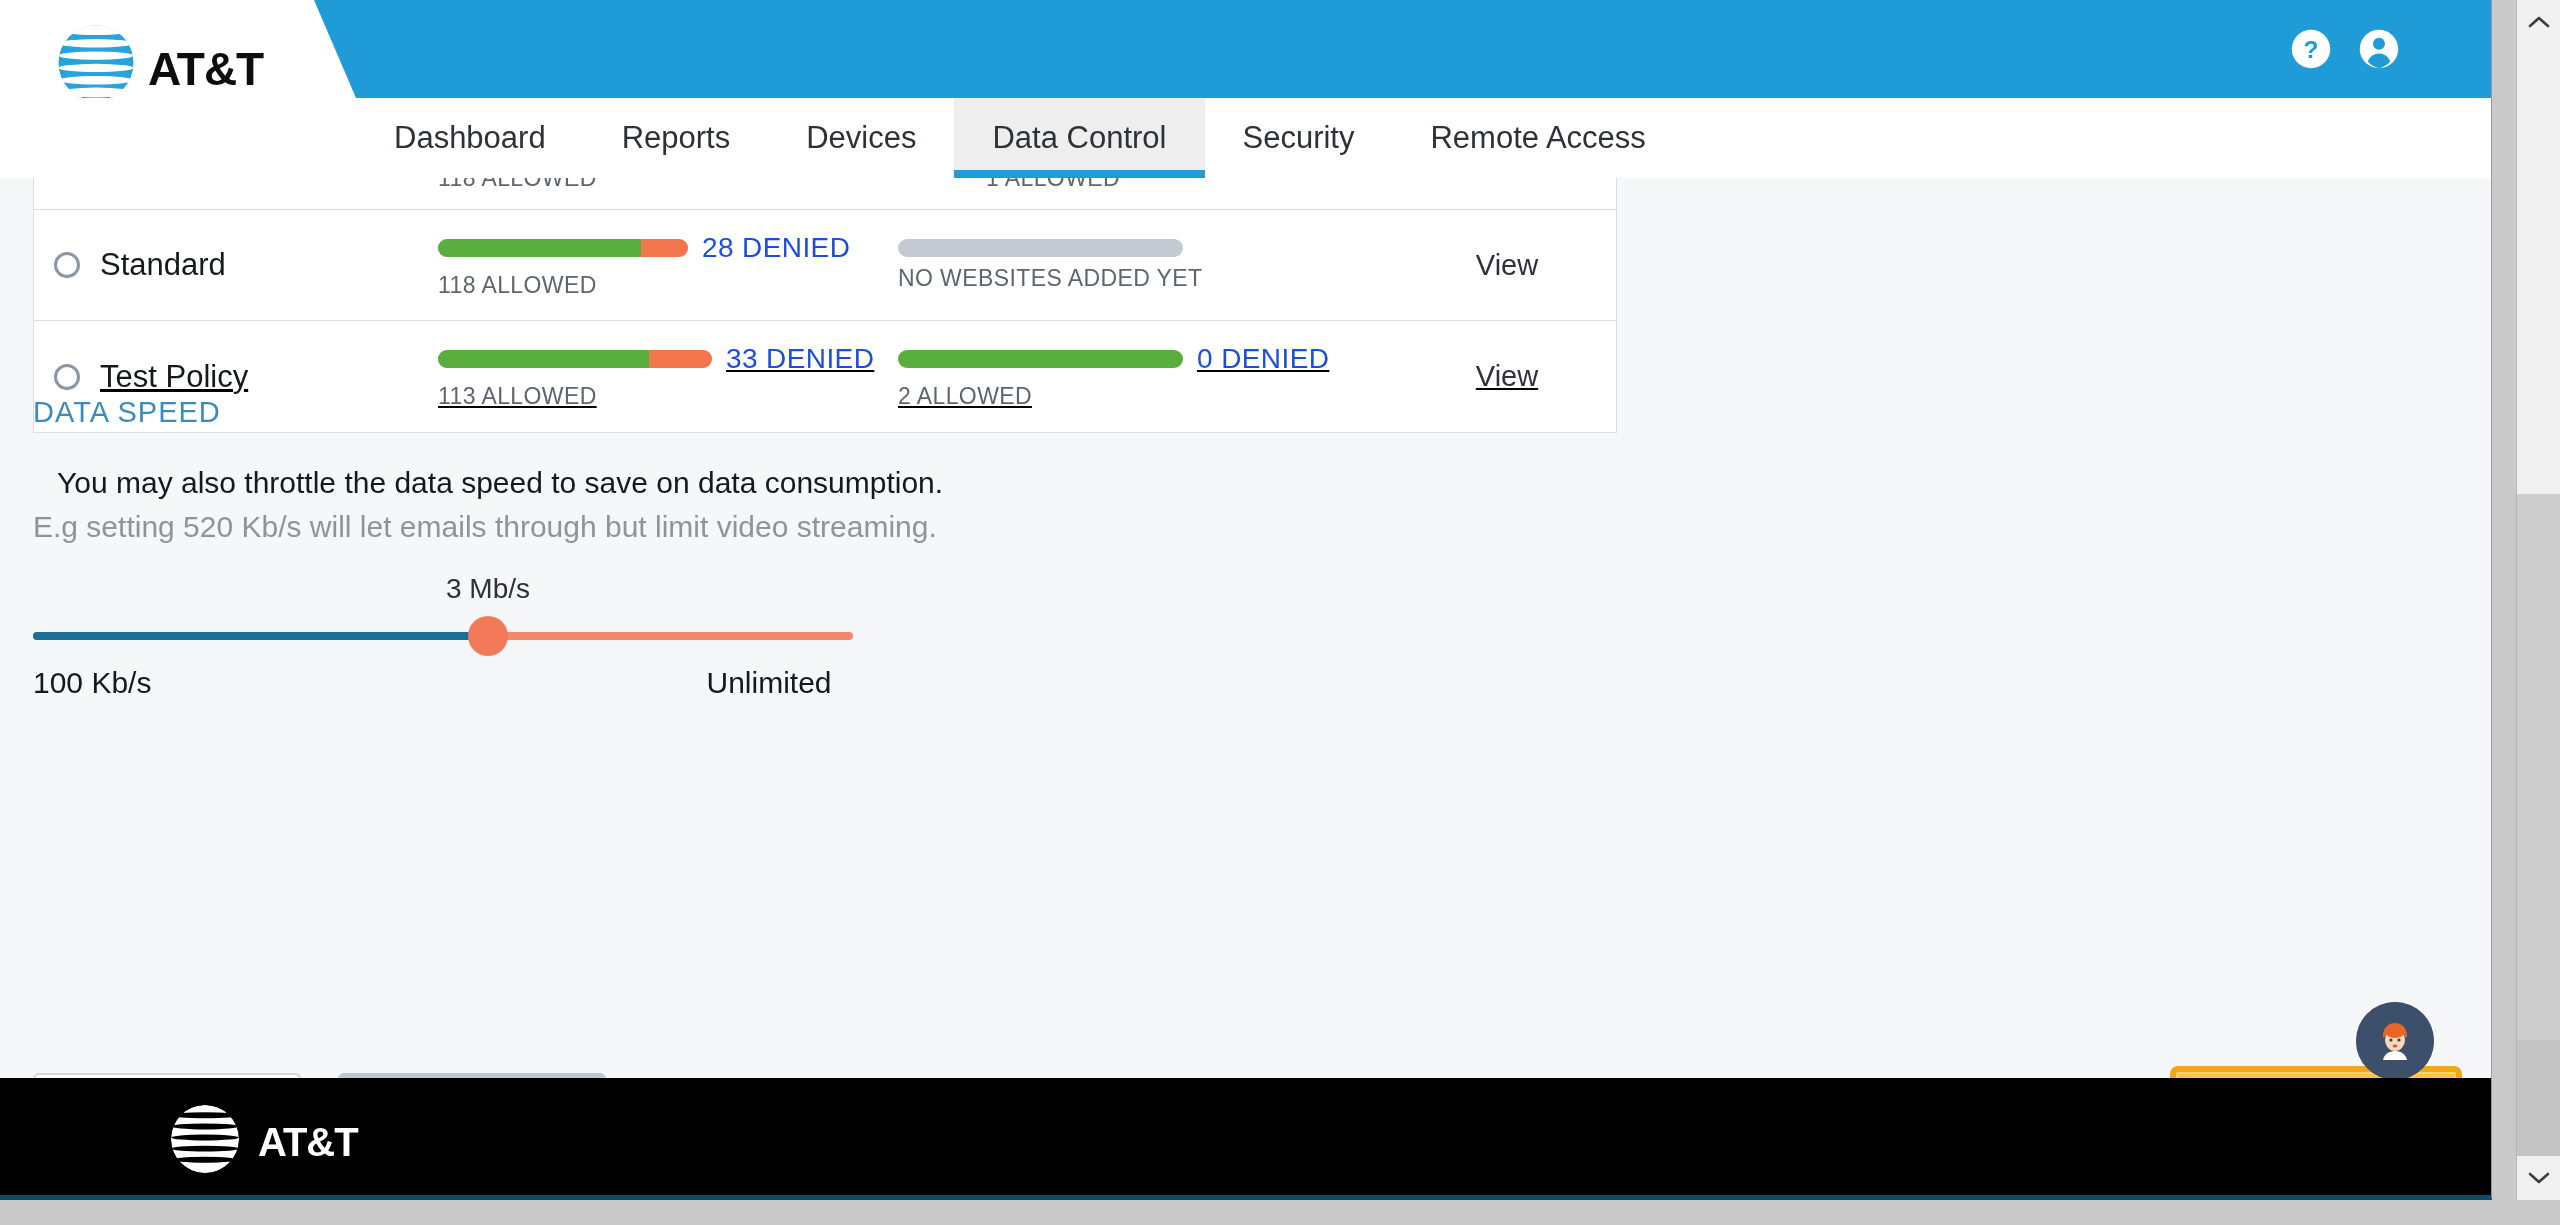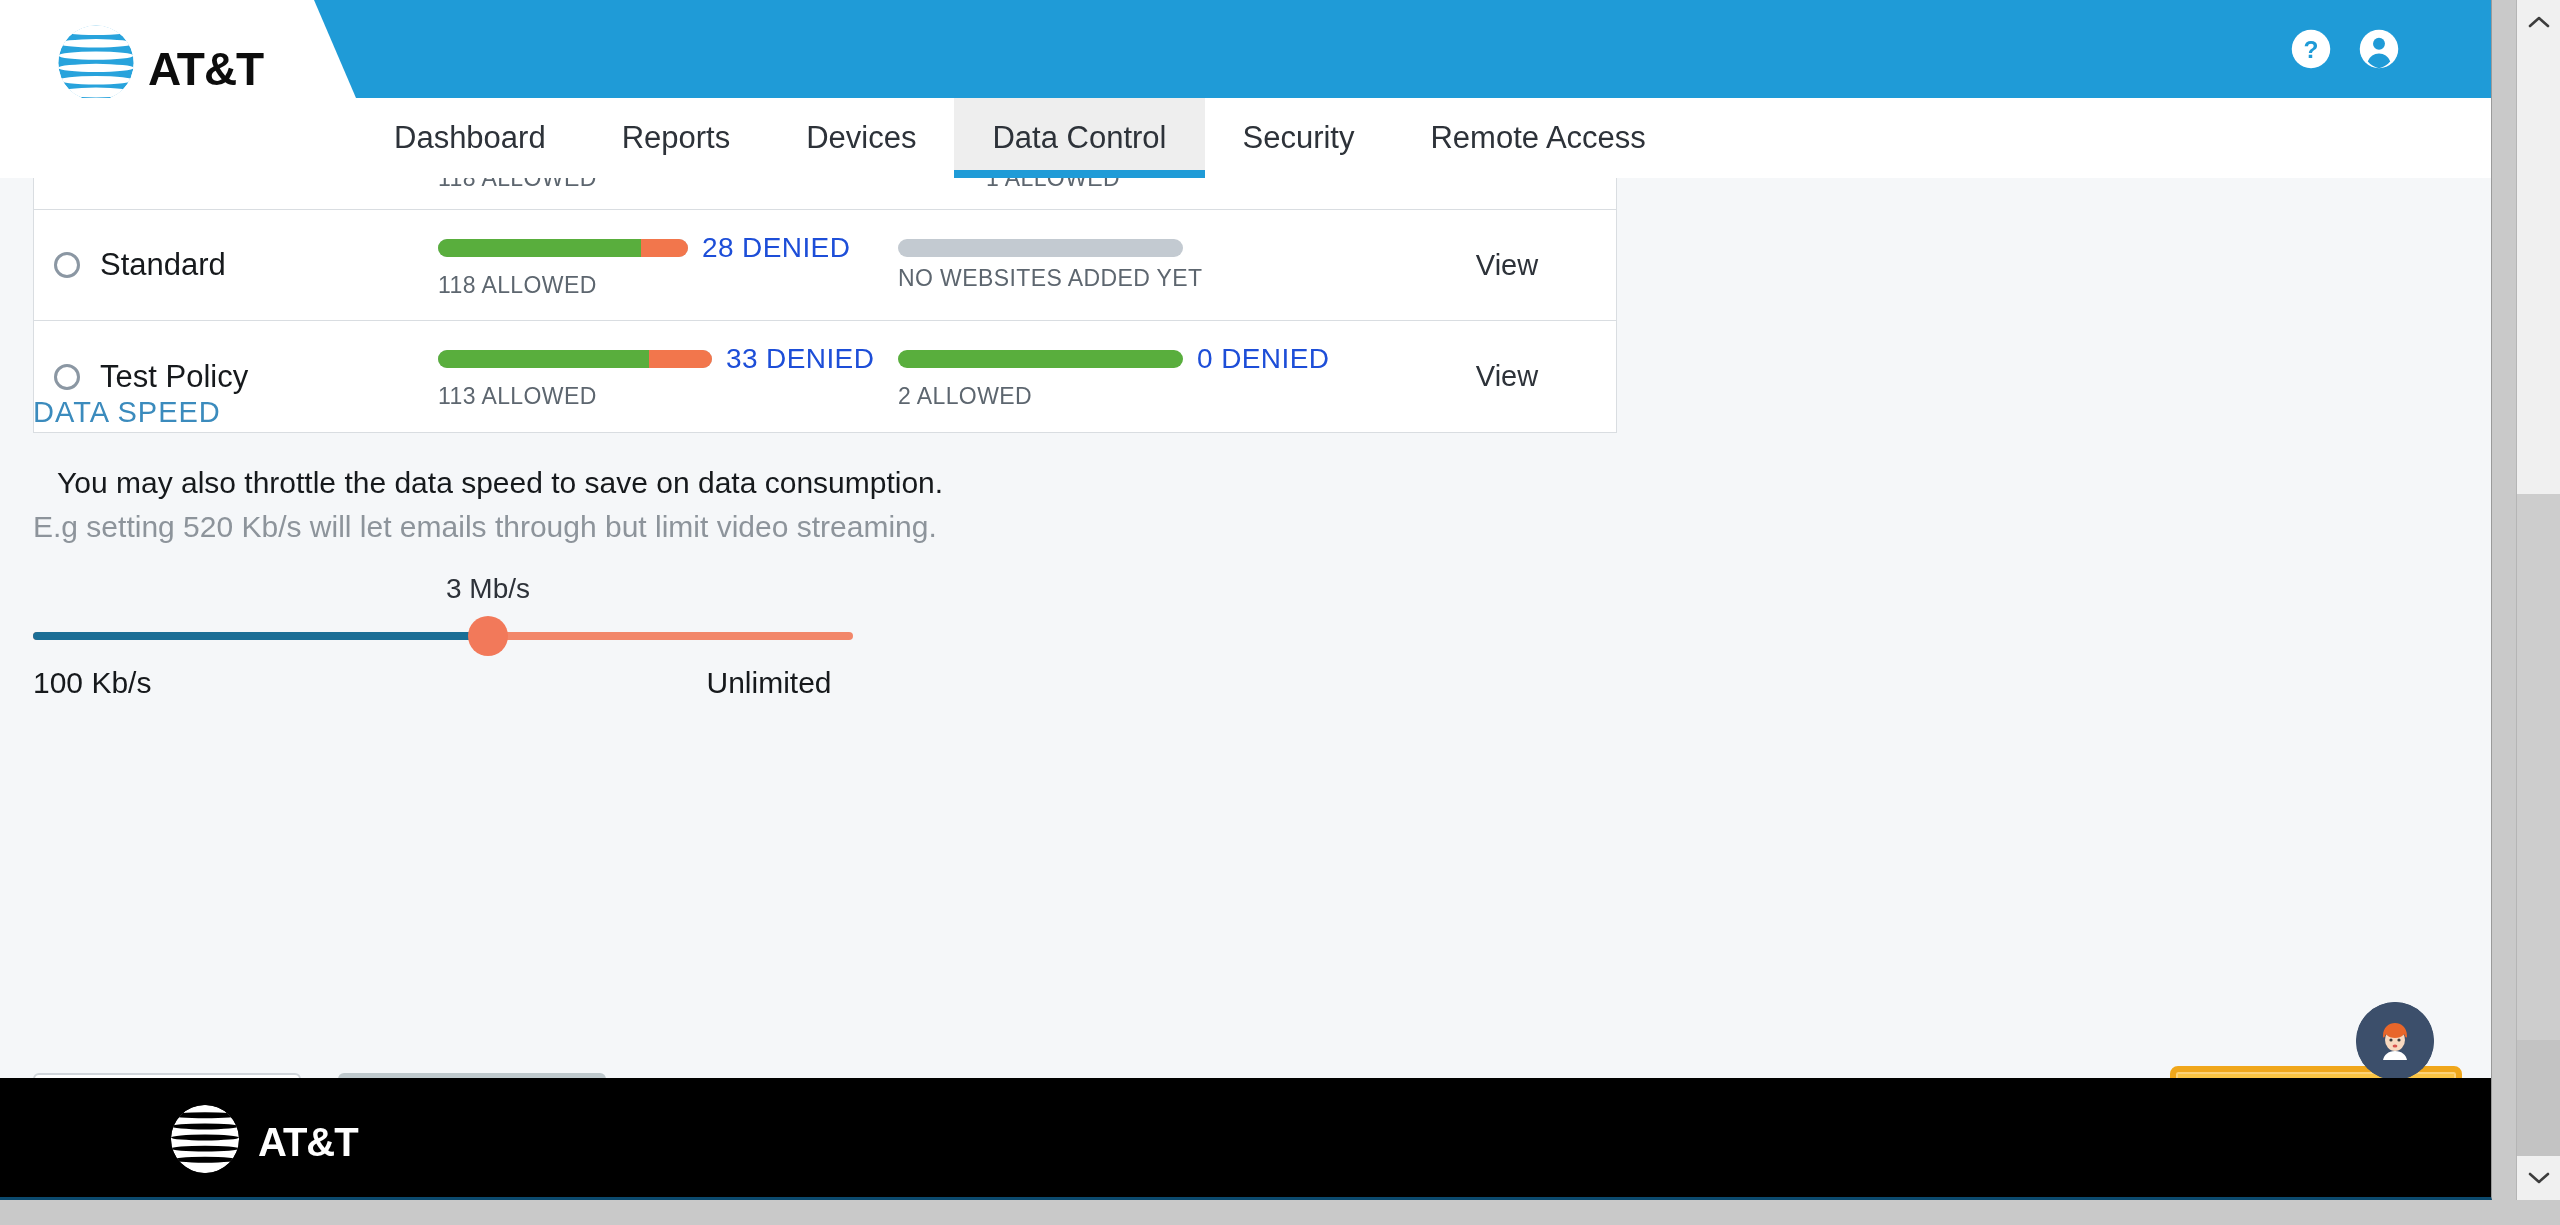--- a/index.html
+++ b/index.html
@@ -19,21 +19,21 @@
     width: 2560px; height: 1225px;
     background: #f4f6f8;
   }
   .page {
     position: absolute;
     left: 0; top: 0;
     width: 2492px; height: 1200px;
     background: #f5f7f9;
     overflow: hidden;
     border-right: 1px solid #9a9a9a;
-    border-bottom: 3px solid #0c4a6e;
+    border-bottom: 5px solid #0c4a6e;
   }
 
   
   .topbar {
     position: absolute;
     left: 0; top: 0;
     width: 2492px; height: 98px;
     background: #1f9bd7;
   }
   .logo-wedge {
@@ -149,21 +149,21 @@
   }
   .cut-label.a { left: 404px; }
   .cut-label.b { left: 952px; }
 
   .policy-row {
     display: flex;
     align-items: center;
     height: 111px;
     border-bottom: 1px solid #d9dde1;
   }
-  .policy-row:last-child { border-bottom: none; }
+  .policy-row:last-child { border-bottom: none; text-decoration: underline; }
 
   .cell-radio {
     width: 66px;
     display: flex;
     justify-content: center;
     align-items: center;
   }
   .radio {
     width: 26px; height: 26px;
     border: 3px solid #8b97a3;

